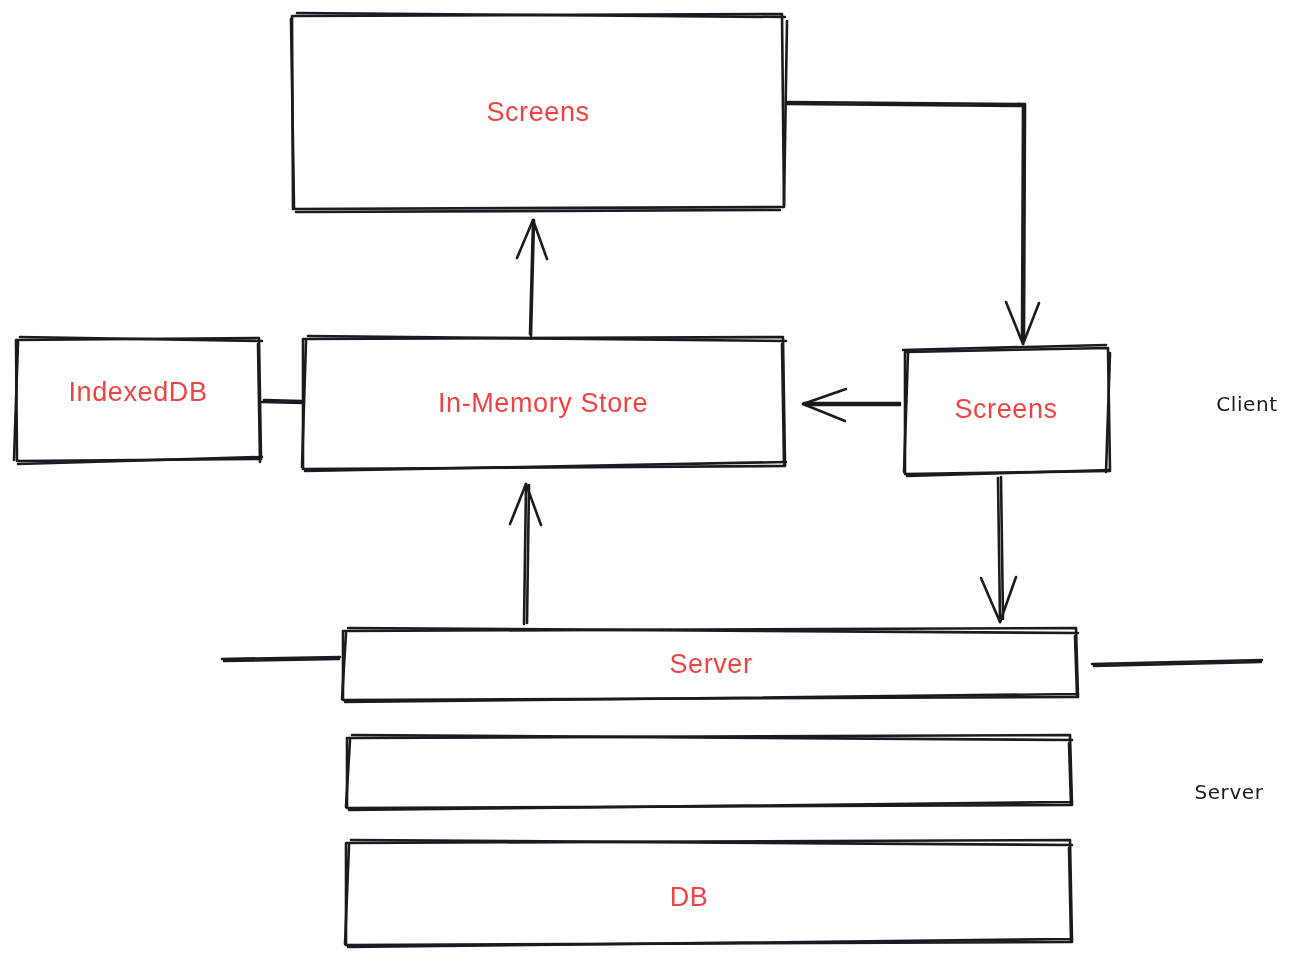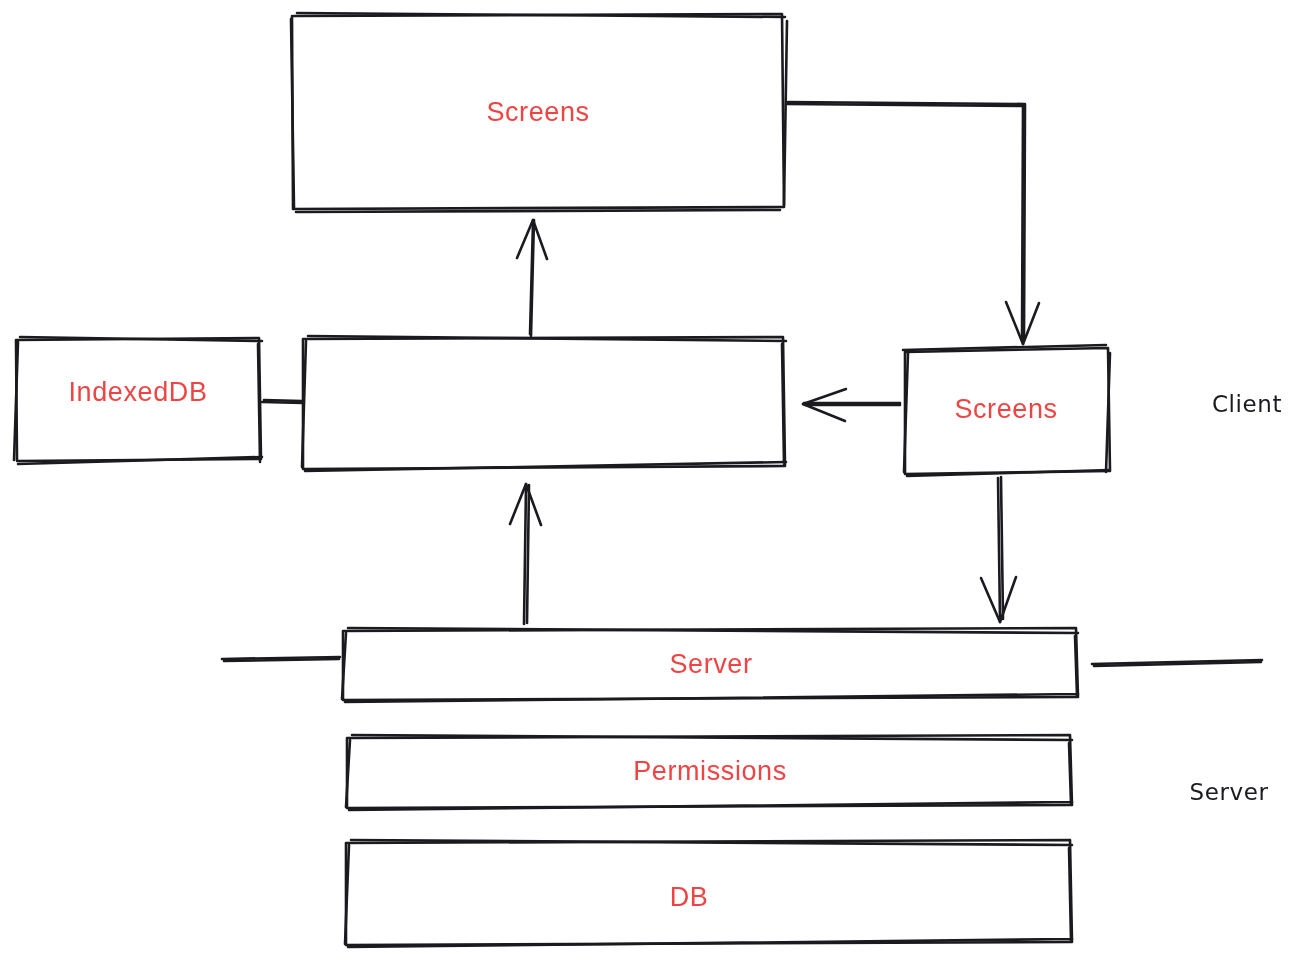--- a/index.html
+++ b/index.html
@@ -33,21 +33,21 @@
     color: #ef4444;
     letter-spacing: 0.6px;
     white-space: nowrap;
     transform: translate(-50%, -50%);
     text-align: center;
     pointer-events: none;
   }
   .zone-label {
     position: absolute;
     font-family: "DejaVu Sans", sans-serif;
-    font-size: 23px;
+    font-size: 20px;
     font-weight: 400;
     color: #1b1b1f;
     letter-spacing: 0.6px;
     white-space: nowrap;
     transform: translate(-50%, -50%);
   }
   .hit {
     position: absolute;
     background: transparent;
   }
@@ -144,26 +144,26 @@
         <path d="M1094,666 L1261,662"></path>
       </g>
 
     </g>
   </svg>
 
   <div class="node-label" style="left:538px; top:112px;">Screens</div>
 
   <div class="node-label" style="left:138px; top:392px;">IndexedDB</div>
 
+  <div class="node-label" style="left:543px; top:403px;">In-Memory Store</div>
 
   <div class="node-label" style="left:1006px; top:409px;">Screens</div>
 
   <div class="node-label" style="left:711px; top:664px;">Server</div>
 
-  <div class="node-label" style="left:710px; top:771px;">Permissions</div>
 
   <div class="node-label" style="left:689px; top:897px;">DB</div>
 
   <div class="zone-label" style="left:1247px; top:404px;">Client</div>
 
   <div class="zone-label" style="left:1229px; top:792px;">Server</div>
 
   <div class="hit" style="left:292px; top:13px; width:493px; height:196px;"></div>
   <div class="hit" style="left:14px; top:337px; width:248px; height:125px;"></div>
   <div class="hit" style="left:302px; top:336px; width:483px; height:133px;"></div>

